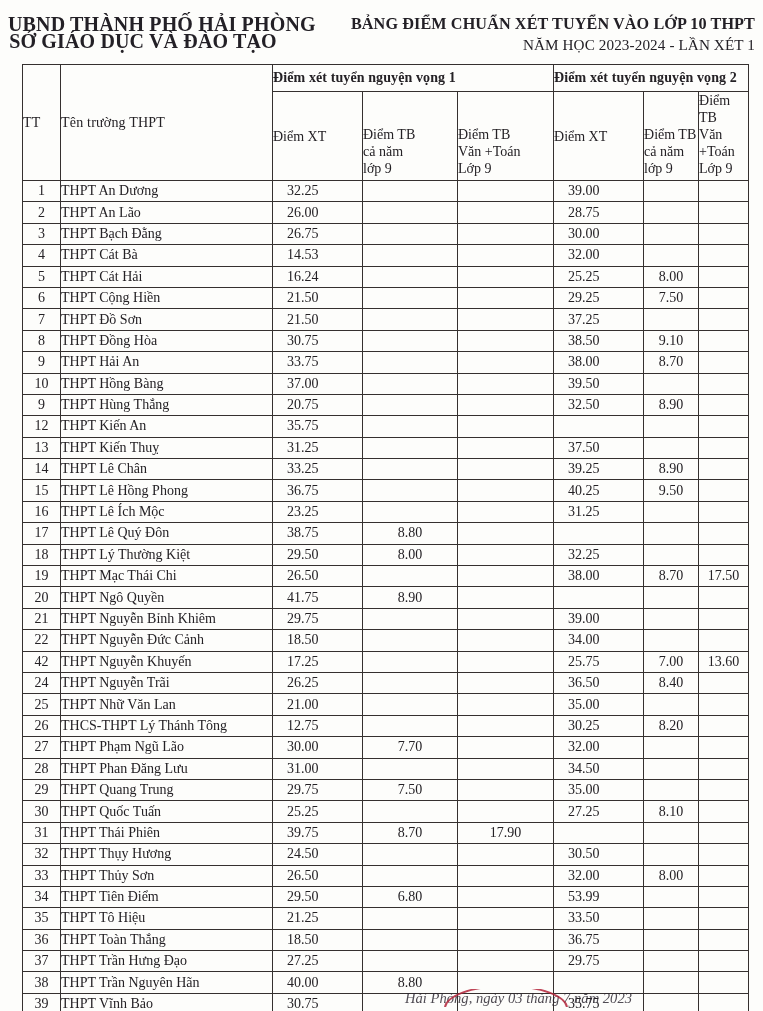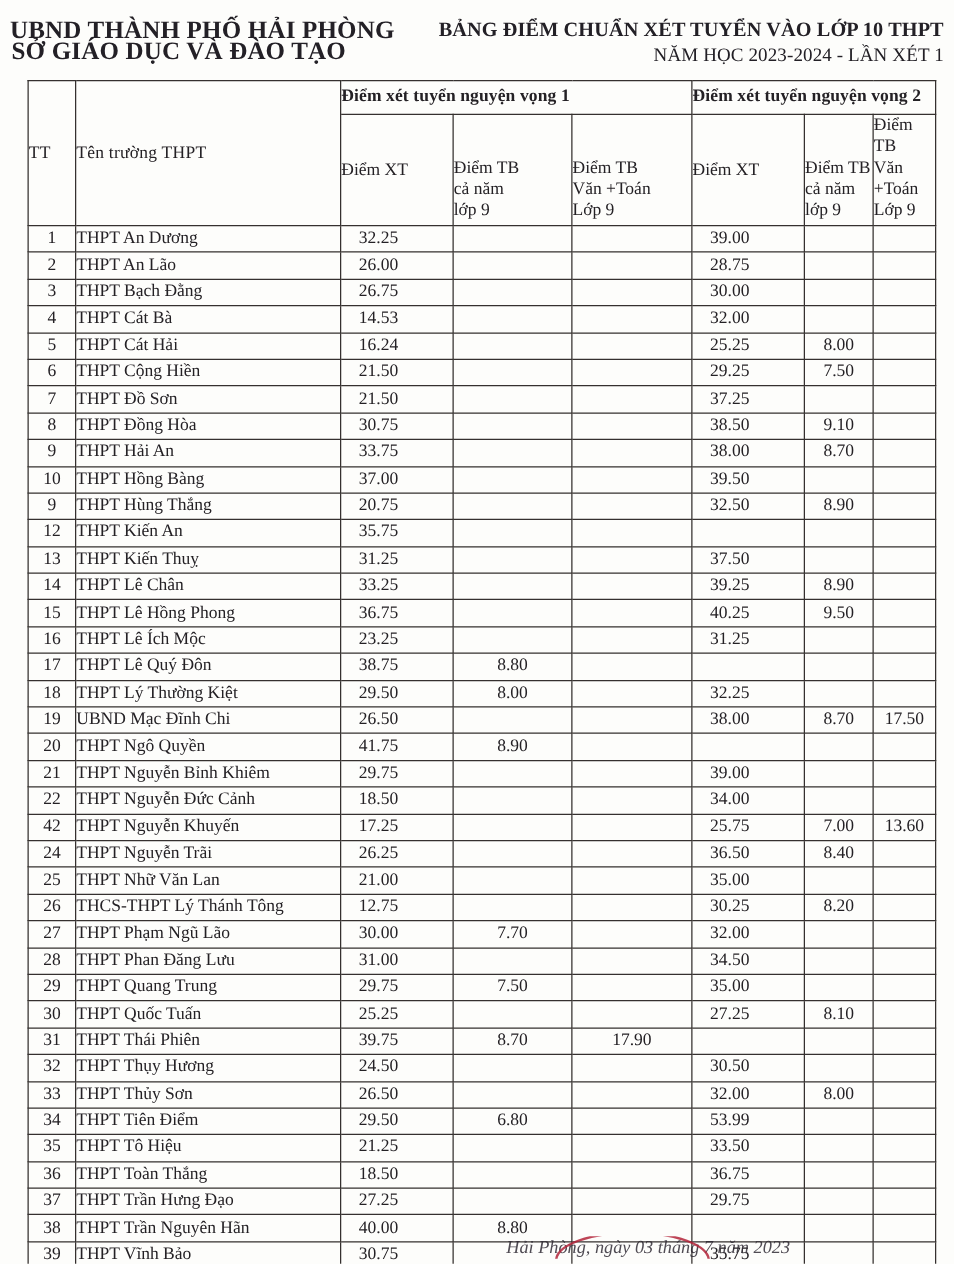--- a/index.html
+++ b/index.html
@@ -421,21 +421,21 @@
             <td class="name">THPT Lý Thường Kiệt</td>
             <td class="num nv1xt">29.50</td>
             <td class="num">8.00</td>
             <td class="num"></td>
             <td class="num nv2xt">32.25</td>
             <td class="num"></td>
             <td class="num"></td>
           </tr>
           <tr>
             <td class="tt">19</td>
-            <td class="name">UBND Mạc Đĩnh Chi</td>
+            <td class="name">THPT Mạc Thái Chi</td>
             <td class="num nv1xt">26.50</td>
             <td class="num"></td>
             <td class="num"></td>
             <td class="num nv2xt">38.00</td>
             <td class="num">8.70</td>
             <td class="num">17.50</td>
           </tr>
           <tr>
             <td class="tt">20</td>
             <td class="name">THPT Ngô Quyền</td>

